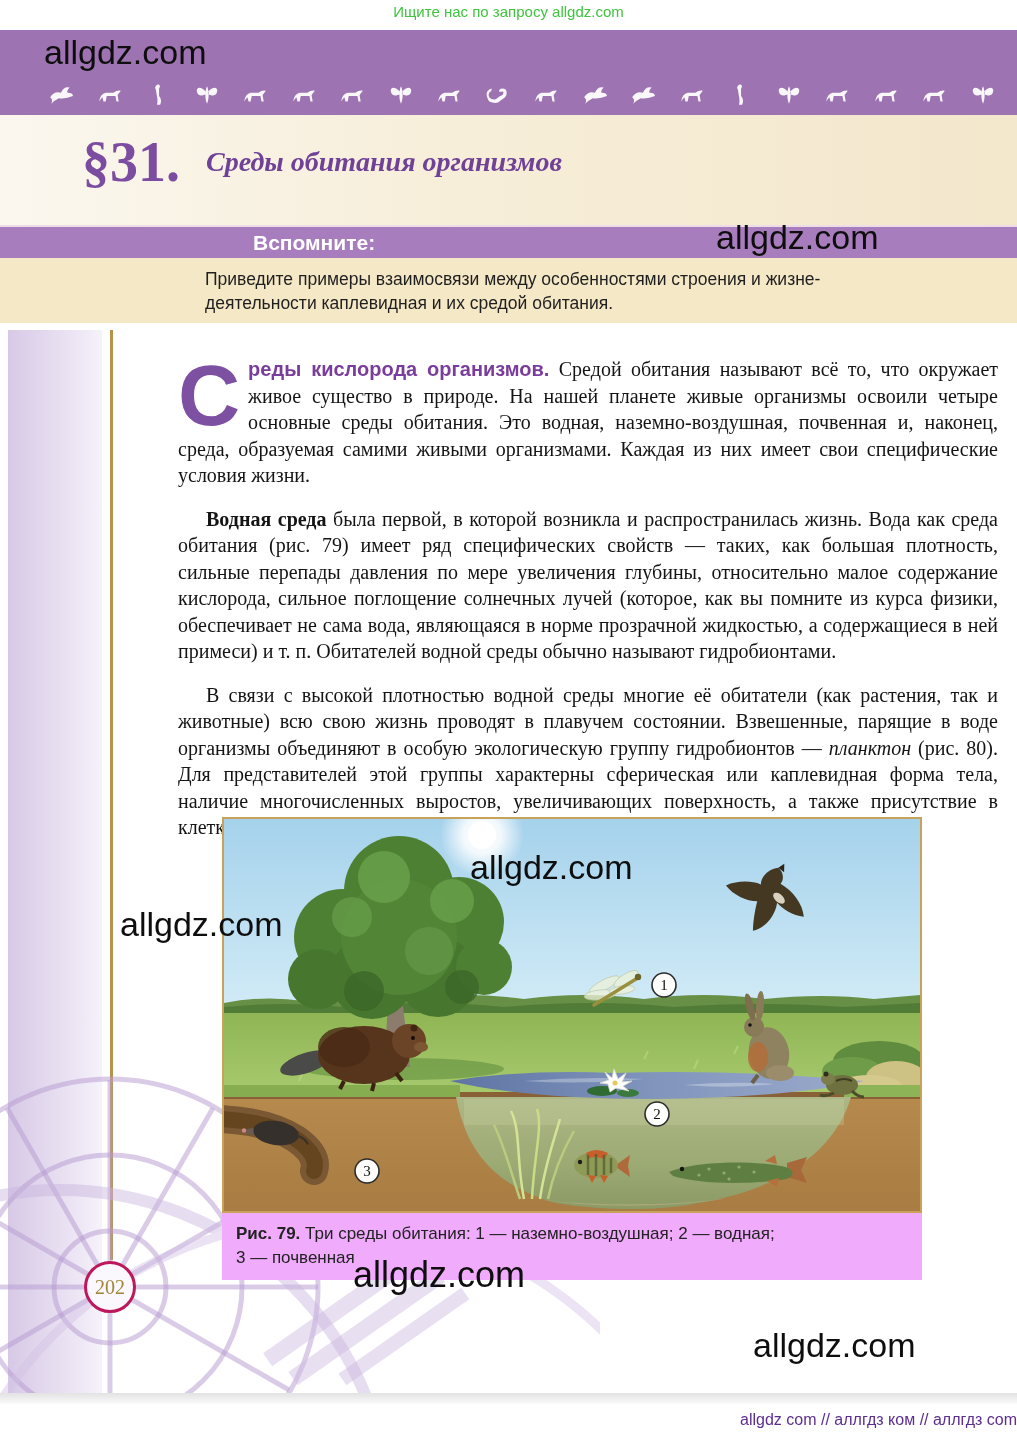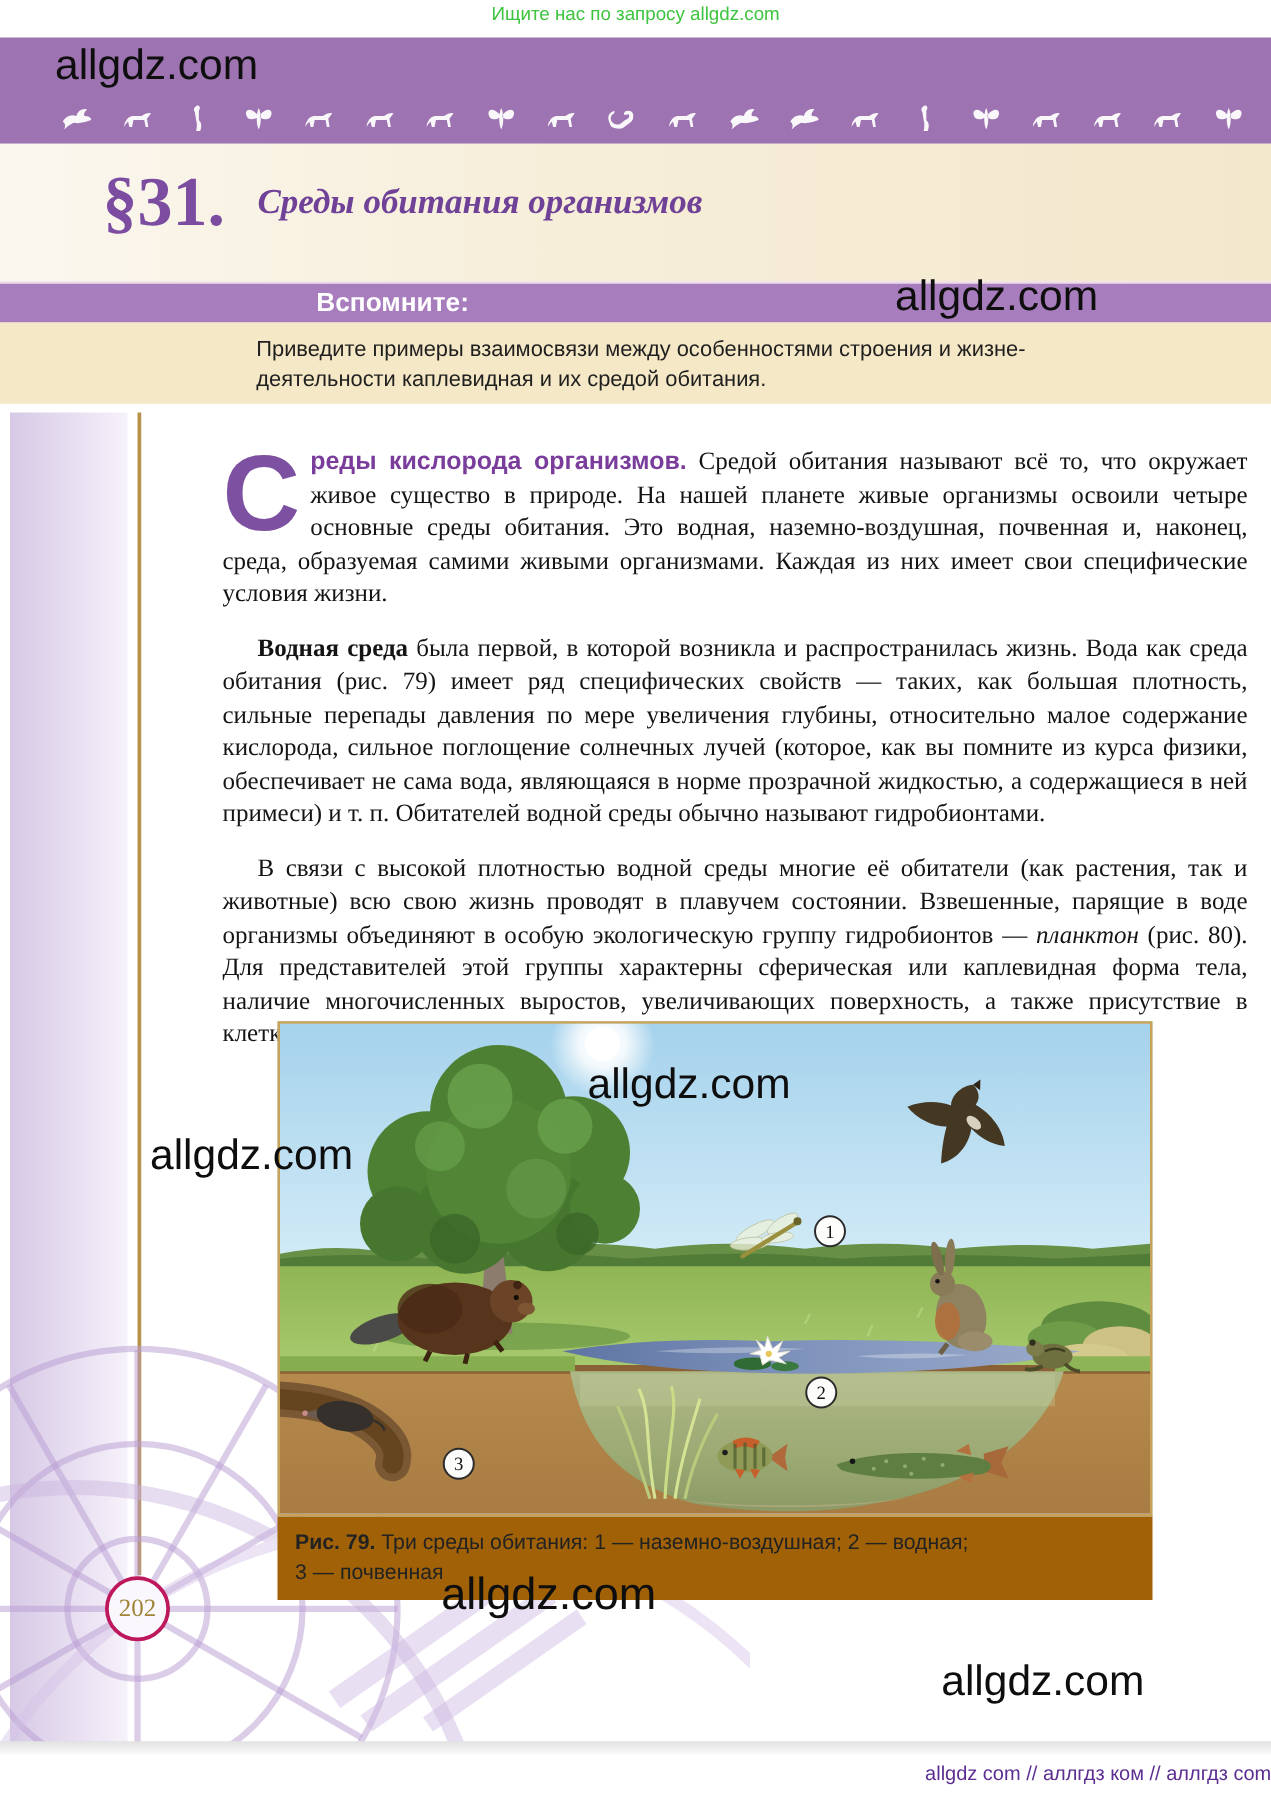--- a/index.html
+++ b/index.html
@@ -45,21 +45,21 @@
     color:#141414; text-align:justify; }
   .content p { margin:0; }
   .content p.ind { text-indent:28px;margin-top:17px; }
   .dropcap { float:left; font:bold 86px/70px "Liberation Sans", sans-serif; color:#7d50a2;
     padding:4px 8px 0 0; }
   .lead { font-family:"Liberation Sans", sans-serif; font-weight:bold; color:#7a3d9c; }
 
   .figure-wrap { left:222px; top:817px; width:700px; }
   .fig-img { width:700px; height:396px; border:2px solid #c8a258; position:relative; background:#bfe0f0; }
   .fig-img svg { display:block; width:696px; height:392px; }
-  .fig-cap { width:700px; background:#a16207; padding:9px 16px 10px 14px;
+  .fig-cap { width:700px; background:#f0abfc; padding:9px 16px 10px 14px;
     font:17px "Liberation Sans", sans-serif; line-height:24px; color:#222222; }
   .fig-cap .b { font-weight:bold; }
 
   .wm-fig-center { left:470px; top:848px; }
   .wm-fig-left { left:120px; top:905px; }
   .wm-caption { left:353px; top:1254px; font-size:36px; }
   .wm-bottom { left:753px; top:1326px; }
 
   .footer-band { top:1393px; left:0; width:1017px; height:11px;
     background:linear-gradient(180deg,#e2e2e2 0%, #ededed 45%, #fbfbfb 100%); }

